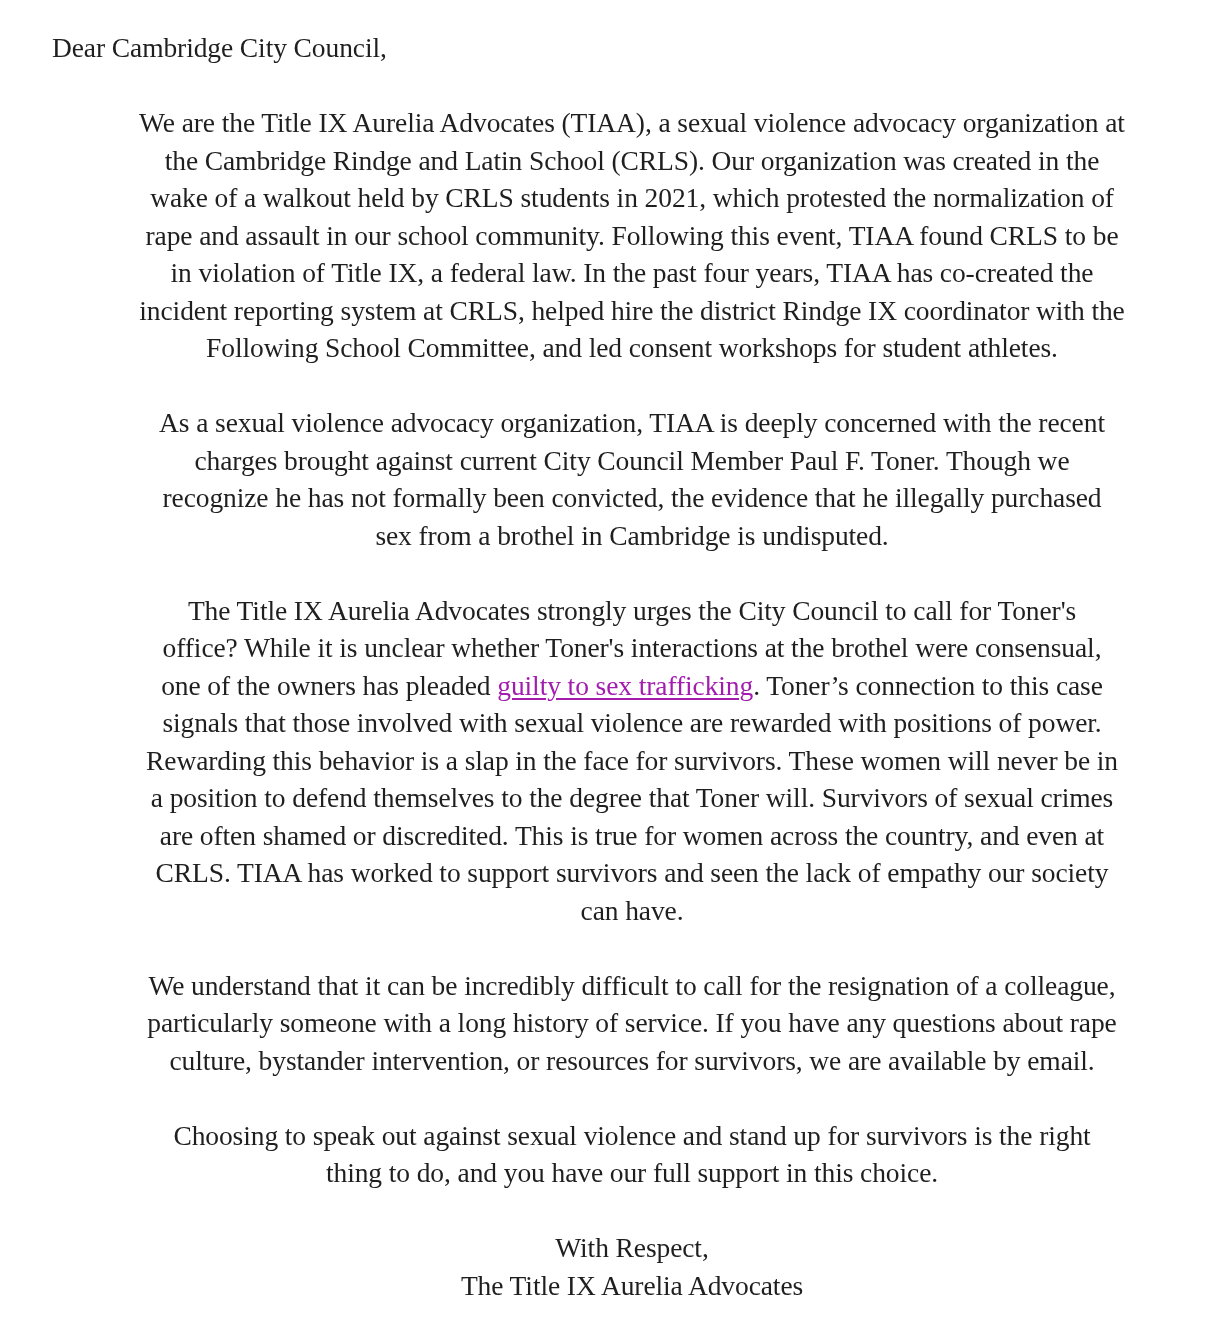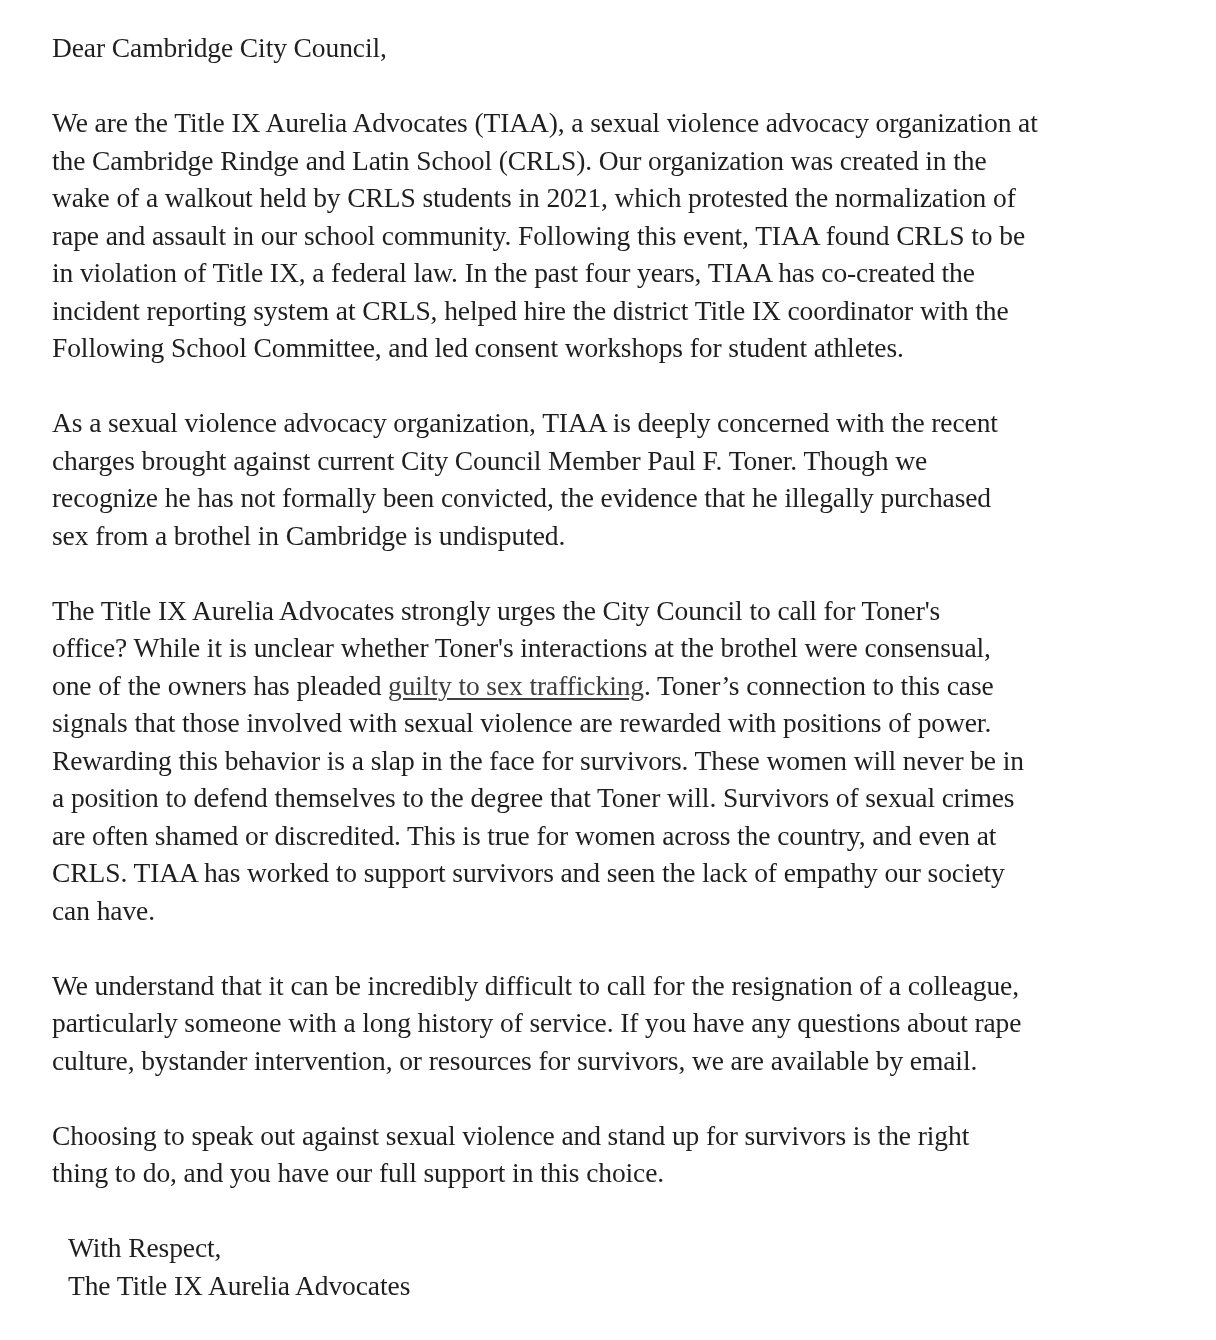--- a/index.html
+++ b/index.html
@@ -24,23 +24,24 @@
   }
   .salutation {
     margin: 0 0 37.5px 0;
   }
   .para {
     margin: 0 0 37.5px 0;
   }
   .line {
     display: block;
     white-space: nowrap;
+    text-align: center;
   }
   .link {
-    color: #404040;
+    color: #a21caf;
     text-decoration: underline;
     text-decoration-thickness: 1.5px;
     text-underline-offset: 3px;
     cursor: pointer;
   }
   .closing {
     margin: 16px;
   }
 </style>
 </head>
@@ -48,21 +49,21 @@
 
 <div class="letter">
   <div class="salutation">Dear Cambridge City Council,</div>
 
   <div class="para">
     <span class="line">We are the Title IX Aurelia Advocates (TIAA), a sexual violence advocacy organization at</span>
     <span class="line">the Cambridge Rindge and Latin School (CRLS). Our organization was created in the</span>
     <span class="line">wake of a walkout held by CRLS students in 2021, which protested the normalization of</span>
     <span class="line">rape and assault in our school community. Following this event, TIAA found CRLS to be</span>
     <span class="line">in violation of Title IX, a federal law. In the past four years, TIAA has co-created the</span>
-    <span class="line">incident reporting system at CRLS, helped hire the district Title IX coordinator with the</span>
+    <span class="line">incident reporting system at CRLS, helped hire the district Rindge IX coordinator with the</span>
     <span class="line">Following School Committee, and led consent workshops for student athletes.</span>
   </div>
 
   <div class="para">
     <span class="line">As a sexual violence advocacy organization, TIAA is deeply concerned with the recent</span>
     <span class="line">charges brought against current City Council Member Paul F. Toner. Though we</span>
     <span class="line">recognize he has not formally been convicted, the evidence that he illegally purchased</span>
     <span class="line">sex from a brothel in Cambridge is undisputed.</span>
   </div>
 

